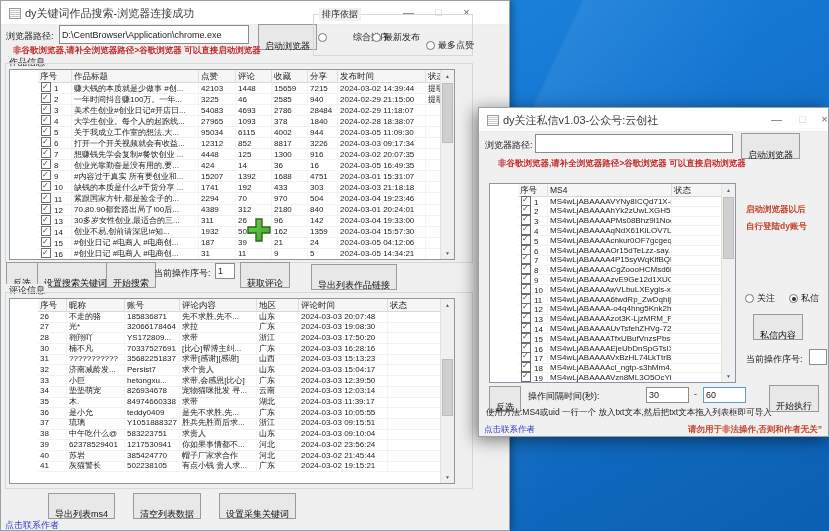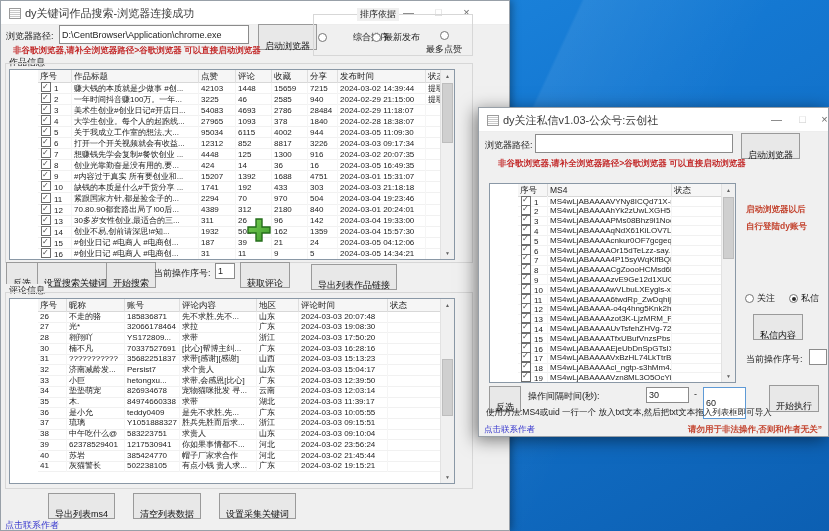--- a/index.html
+++ b/index.html
@@ -71,30 +71,30 @@
       <span class="tctrl" style="left:394px;">—</span>
       <span class="tctrl" style="left:424px;color:#c9c9c9;">□</span>
       <span class="tctrl" style="left:452px;">×</span>
     </div>
 
     <span class="lbl" style="left:5px;top:29px;">浏览器路径:</span>
     <input class="inp" style="left: 58px; top: 24px; width: 190px; height: 19px;" value="D:\CentBrowser\Application\chrome.exe">
     <div class="btn" style="left:257px;top:23px;height:21px;line-height:19px;">启动浏览器</div>
 
     <div class="grp" style="left:312px;top:13px;width:158px;height:40px;"></div>
-    <span class="grp-label" style="left:318px;top:7px;margin-left:38px;">排序依据</span>
+    <span class="grp-label" style="left:318px;top:7px;">排序依据</span>
     <span class="rad" style="left:317px;top:30px;gap:26px;">
         <i></i>
         <span>综合排序</span>
       </span>
     <span class="rad" style="left:371px;top:30px;">
         <i></i>
         <span>最新发布</span>
       </span>
-    <span class="rad" style="left:425px;top:30px;flex-direction:column;">
+    <span class="rad" style="left:425px;top:38px;">
         <i></i>
         <span>最多点赞</span>
       </span>
 
     <span class="warn" style="left:12px;top:44px;">非谷歌浏览器,请补全浏览器路径&gt;谷歌浏览器 可以直接启动浏览器</span>
 
     <span class="grp-label" style="left:5px;top:55px;">作品信息</span>
     <div class="grp" style="left:4px;top:62px;width:466px;height:198px;"></div>
     <div class="tbl" id="works-table" style="left:8px;top:68px;width:446px;height:191px;">
       <div class="vsb">
@@ -579,21 +579,21 @@
 
     <div class="btn" style="left:274px;top:206px;">私信内容</div>
 
     <span class="lbl" style="left:267px;top:245px;">当前操作序号:</span>
     <input class="inp" style="left: 330px; top: 241px; width: 18px; height: 16px;" value="">
 
     <div class="btn" style="left:10px;top:278px;">反选</div>
     <span class="lbl" style="left:49px;top:282px;">操作间隔时间(秒):</span>
     <input class="inp" style="left: 167px; top: 279px; width: 43px; height: 16px;" value="30">
     <span class="lbl" style="left:215px;top:281px;">-</span>
-    <input class="inp focus" style="left: 224px; top: 279px; width: 43px; height: 32px;" value="60">
+    <input class="inp focus" style="left: 224px; top: 279px; width: 43px; height: 16px;" value="60">
     <div class="btn" style="left:290px;top:277px;height:27px;line-height:17px;">开始执行</div>
 
     <span class="lbl" style="left:7px;top:299px;font-size:8.5px;">使用方法:MS4或uid 一行一个 放入txt文本,然后把txt文本拖入列表框即可导入</span>
     <span class="link" style="left:5px;top:316px;font-size:8.5px;">点击联系作者</span>
     <span class="note-red" style="right:6px;top:316px;font-weight:bold;">请勿用于非法操作,否则和作者无关”</span>
   </div>
 
   <svg id="cursor" width="26" height="26" viewBox="0 0 26 26">
     <defs>
         <linearGradient id="g" x1="0" y1="0" x2="1" y2="1">

